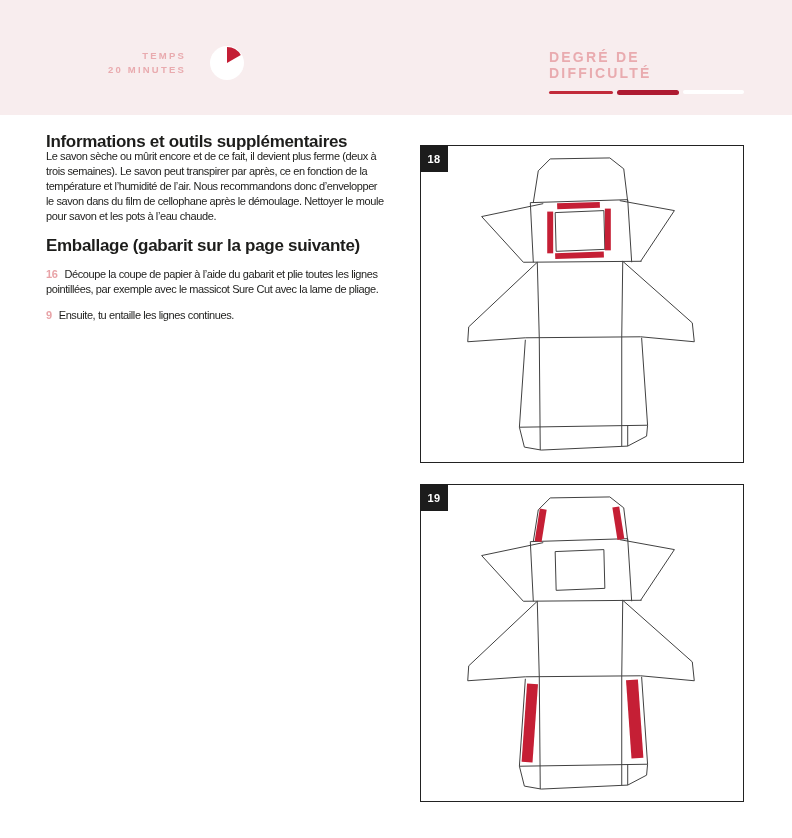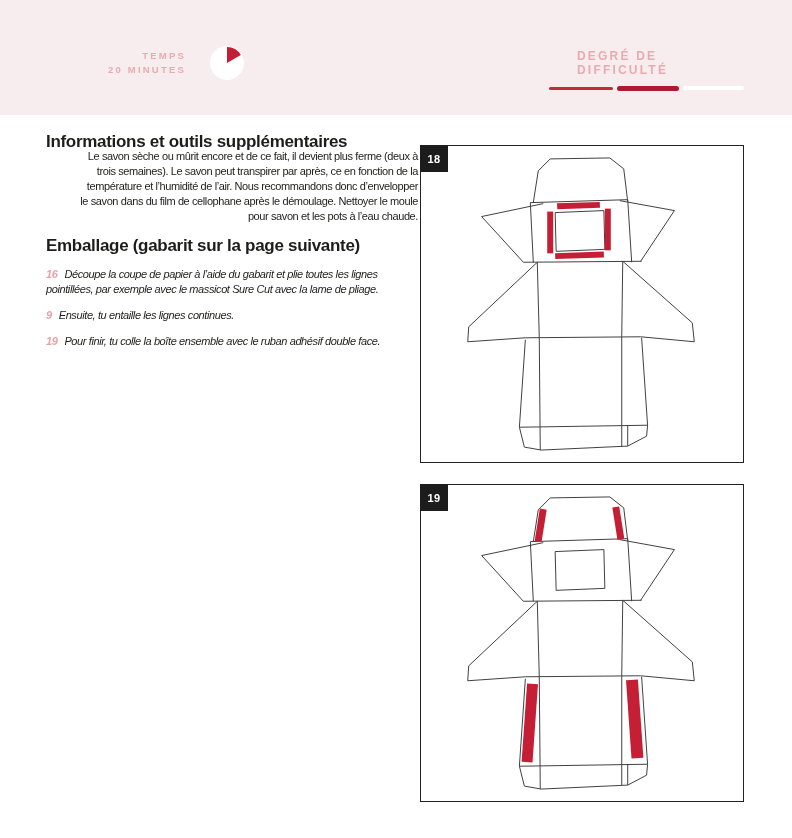--- a/index.html
+++ b/index.html
@@ -7,33 +7,33 @@
   .page {
     position:relative; width:792px; height:838px; overflow:hidden;
     background:#ffffff; font-family:"Liberation Sans", sans-serif; color:#1d1d1b;
   }
   
   .header-band { position:absolute; left:0; top:0; width:792px; height:115px; background:#f8edee; }
   .time-block { position:absolute; left:58px; top:49px; width:128px; text-align:right;
     color:#e9abaf; font-weight:bold; font-size:9.5px; letter-spacing:2.2px; line-height:14px; }
   .clock-wrap { position:absolute; left:209px; top:45px; width:36px; height:36px; }
   .difficulty-block { position:absolute; left:549px; top:49px; width:195px; }
-  .difficulty-label { color:#e9abaf; font-weight:bold; font-size:12px; letter-spacing:2.2px;margin-left:28px; }
+  .difficulty-label { color:#e9abaf; font-weight:bold; font-size:14px; letter-spacing:2.2px; }
   .meter { position:relative; margin-top:8px; height:6px; }
   .seg { position:absolute; border-radius:3px; top:50%; }
   .seg1 { left:0;   width:64px; height:3px; margin-top:-1px; background:#c22b3a; }
   .seg2 { left:68px; width:62px; height:5px; margin-top:-2px; background:#ae1a31; }
   .seg3 { left:134px; width:61px; height:4px; margin-top:-2px; background:#ffffff; }
   
   .text-col { position:absolute; left:46px; top:134px; width:372px;
     font-size:11px; letter-spacing:-0.4px; line-height:15px; }
   .h-bold { font-size:17px; font-weight:bold; letter-spacing:-0.3px; line-height:15px; }
-  .body-text { white-space:pre-line;text-align:right; }
+  .body-text { white-space:pre-line; }
   .packaging-heading { margin-top:14px; margin-bottom:14px; }
-  .step { margin-top:11px;font-style:italic; }
+  .step { margin-top:11px; }
   .step:first-of-type { margin-top:2px; }
   .step-num { color:#e8a3a7; font-weight:bold; margin-right:7px; }
   .step-text { white-space:pre-line; }
   
   .figure { position:absolute; left:420px; width:324px; height:318px;
     background:#ffffff; border:1px solid #222222; }
   .figure-18 { top:145px; }
   .figure-19 { top:484px; }
   .figure-label { position:absolute; left:-1px; top:-1px; width:28px; height:27px;
     background:#1c1c1c; color:#ffffff; font-weight:bold; font-size:11px;
@@ -105,23 +105,20 @@
 
     <div class="h-bold packaging-heading">Emballage (gabarit sur la page suivante)</div>
 
     <div class="step">
       <span class="step-num">16</span><span class="step-text">Découpe la coupe de papier à l’aide du gabarit et plie toutes les lignes
 pointillées, par exemple avec le massicot Sure Cut avec la lame de pliage.</span>
     </div>
     <div class="step">
       <span class="step-num">9</span><span class="step-text">Ensuite, tu entaille les lignes continues.</span>
     </div>
-    <div class="step">
-      <span class="step-num">19</span><span class="step-text">Pour finir, tu colle la boîte ensemble avec le ruban adhésif double face.</span>
-    </div>
   </div>
 
   <div class="figure figure-18">
     <svg class="drawing" viewBox="0 0 324 318">
       <use href="#box-template"></use>
       <g class="tape">
         <rect x="137" y="57" width="43" height="6" transform="rotate(-2 158 60)"></rect>
         <rect x="127" y="66" width="6" height="42"></rect>
         <rect x="185" y="63" width="6" height="42"></rect>
         <rect x="135" y="107" width="49" height="6" transform="rotate(-2 159 110)"></rect>

